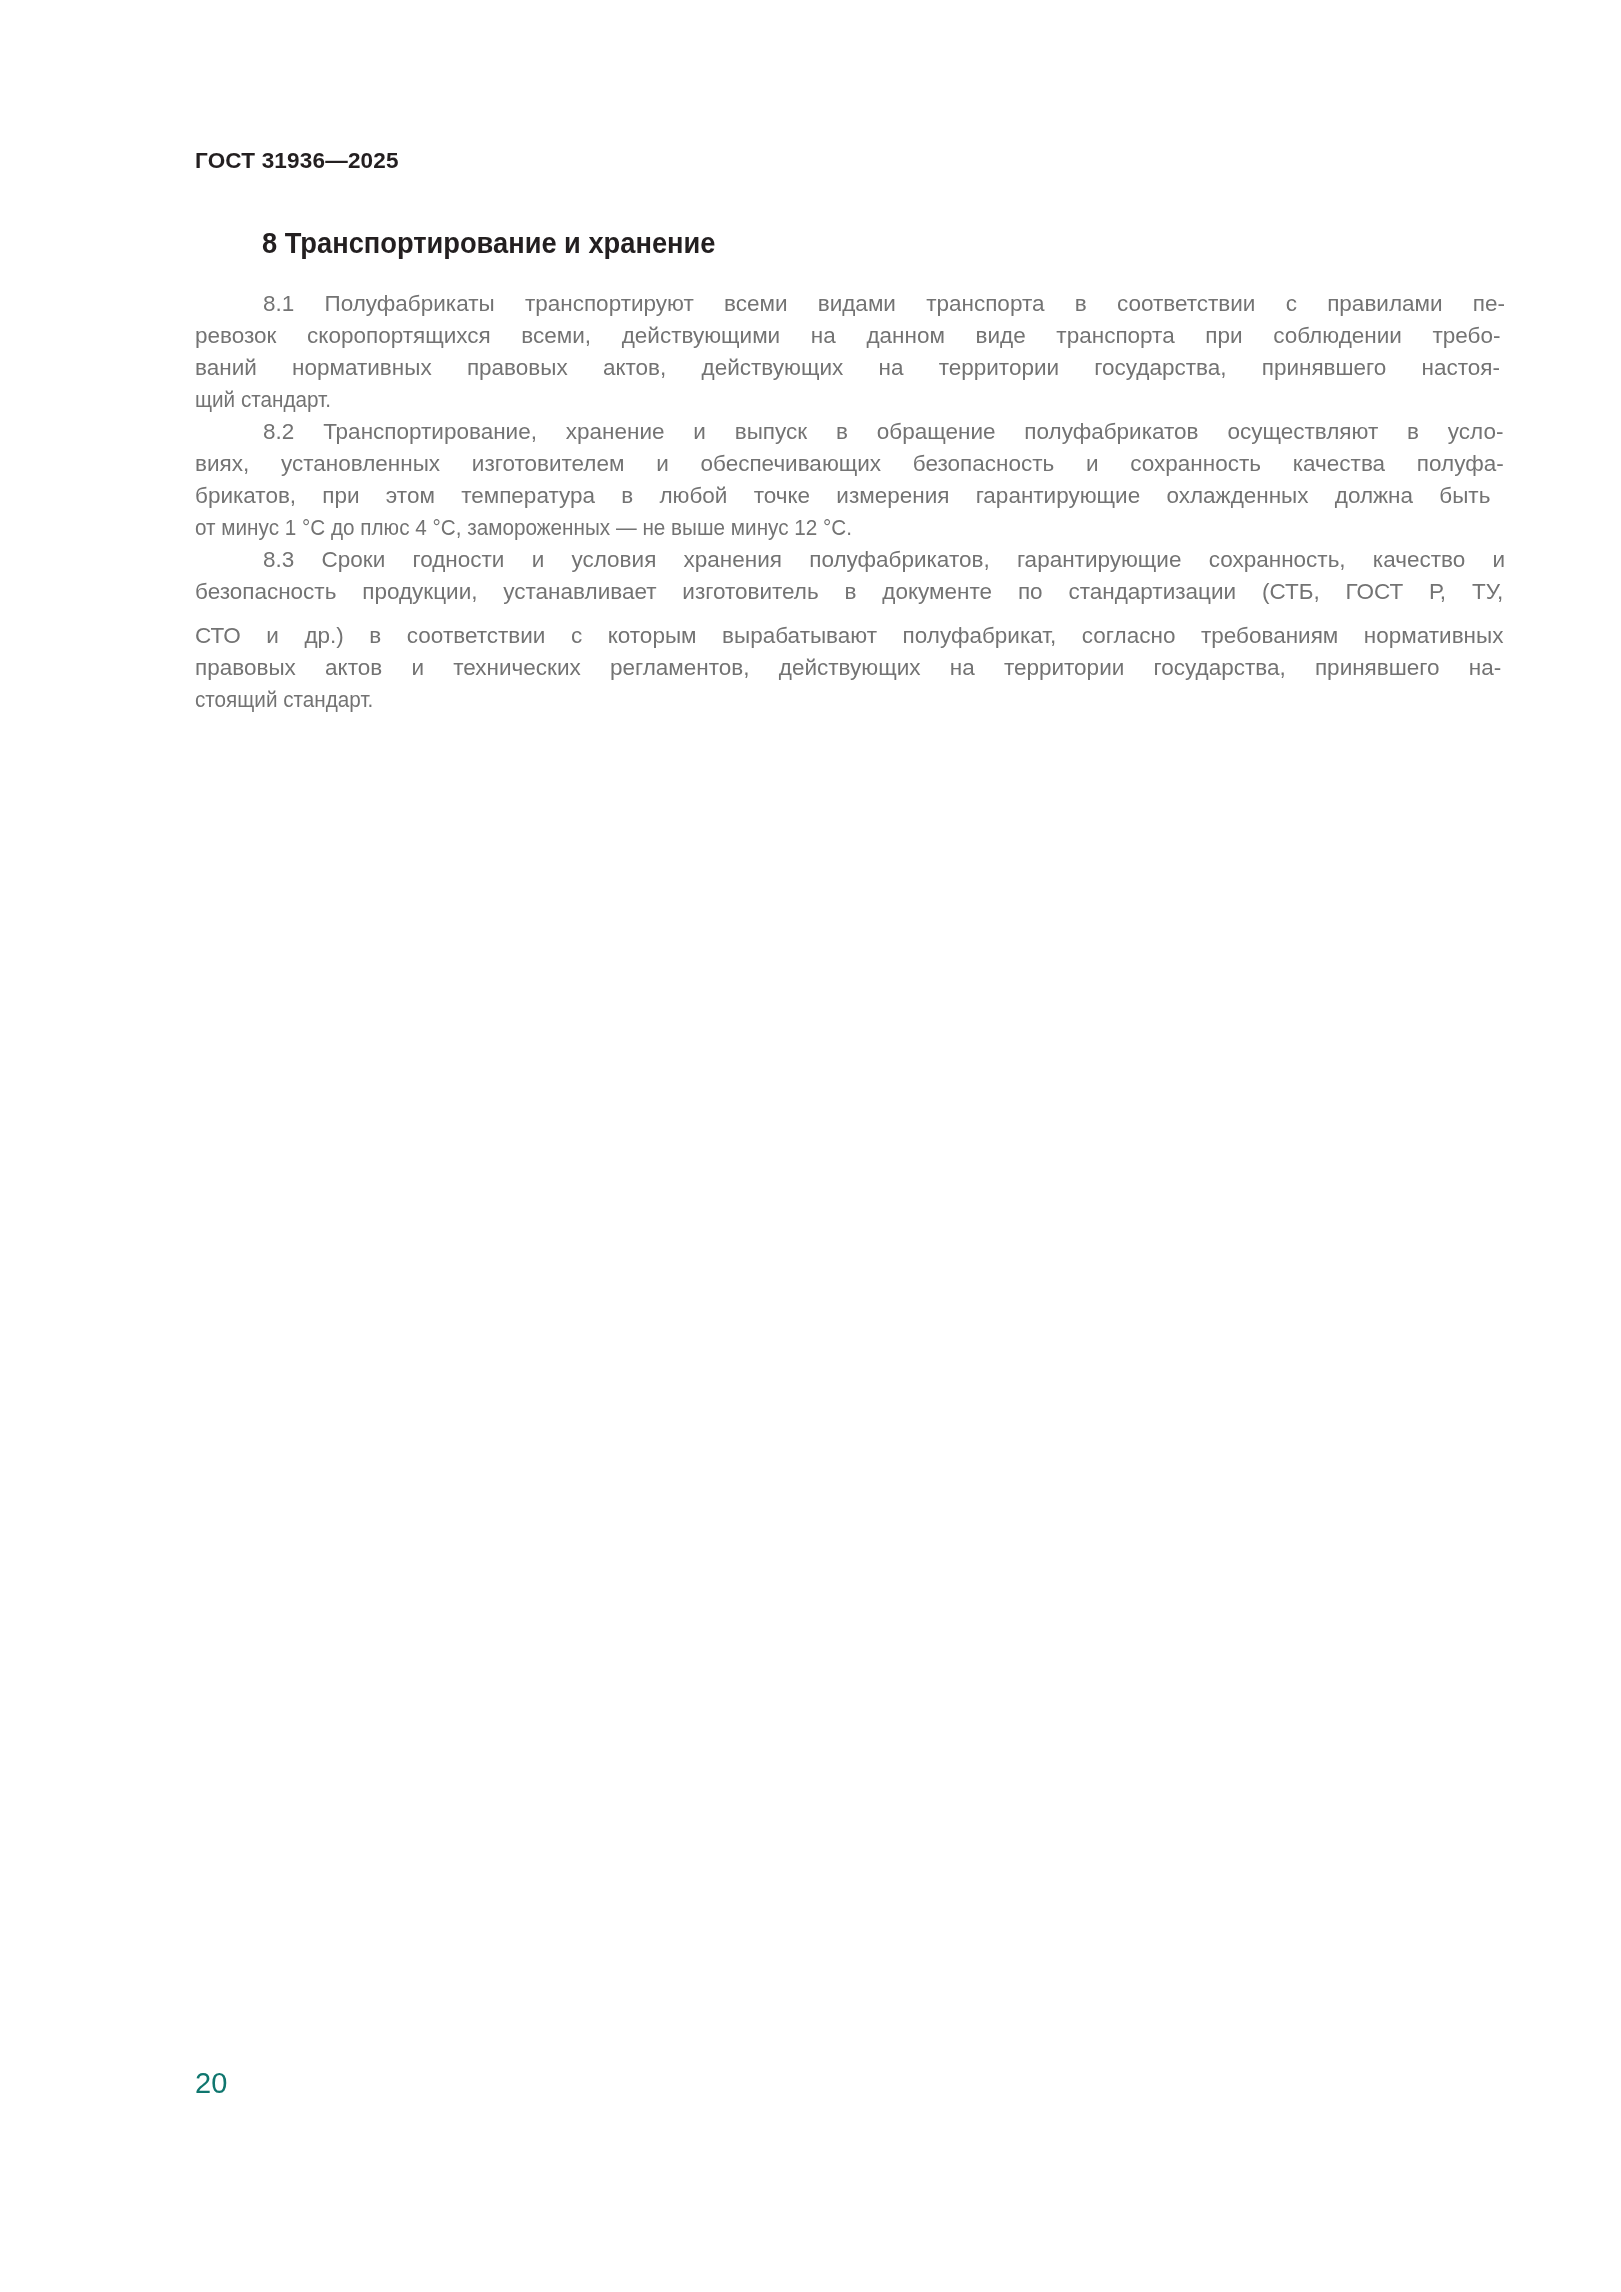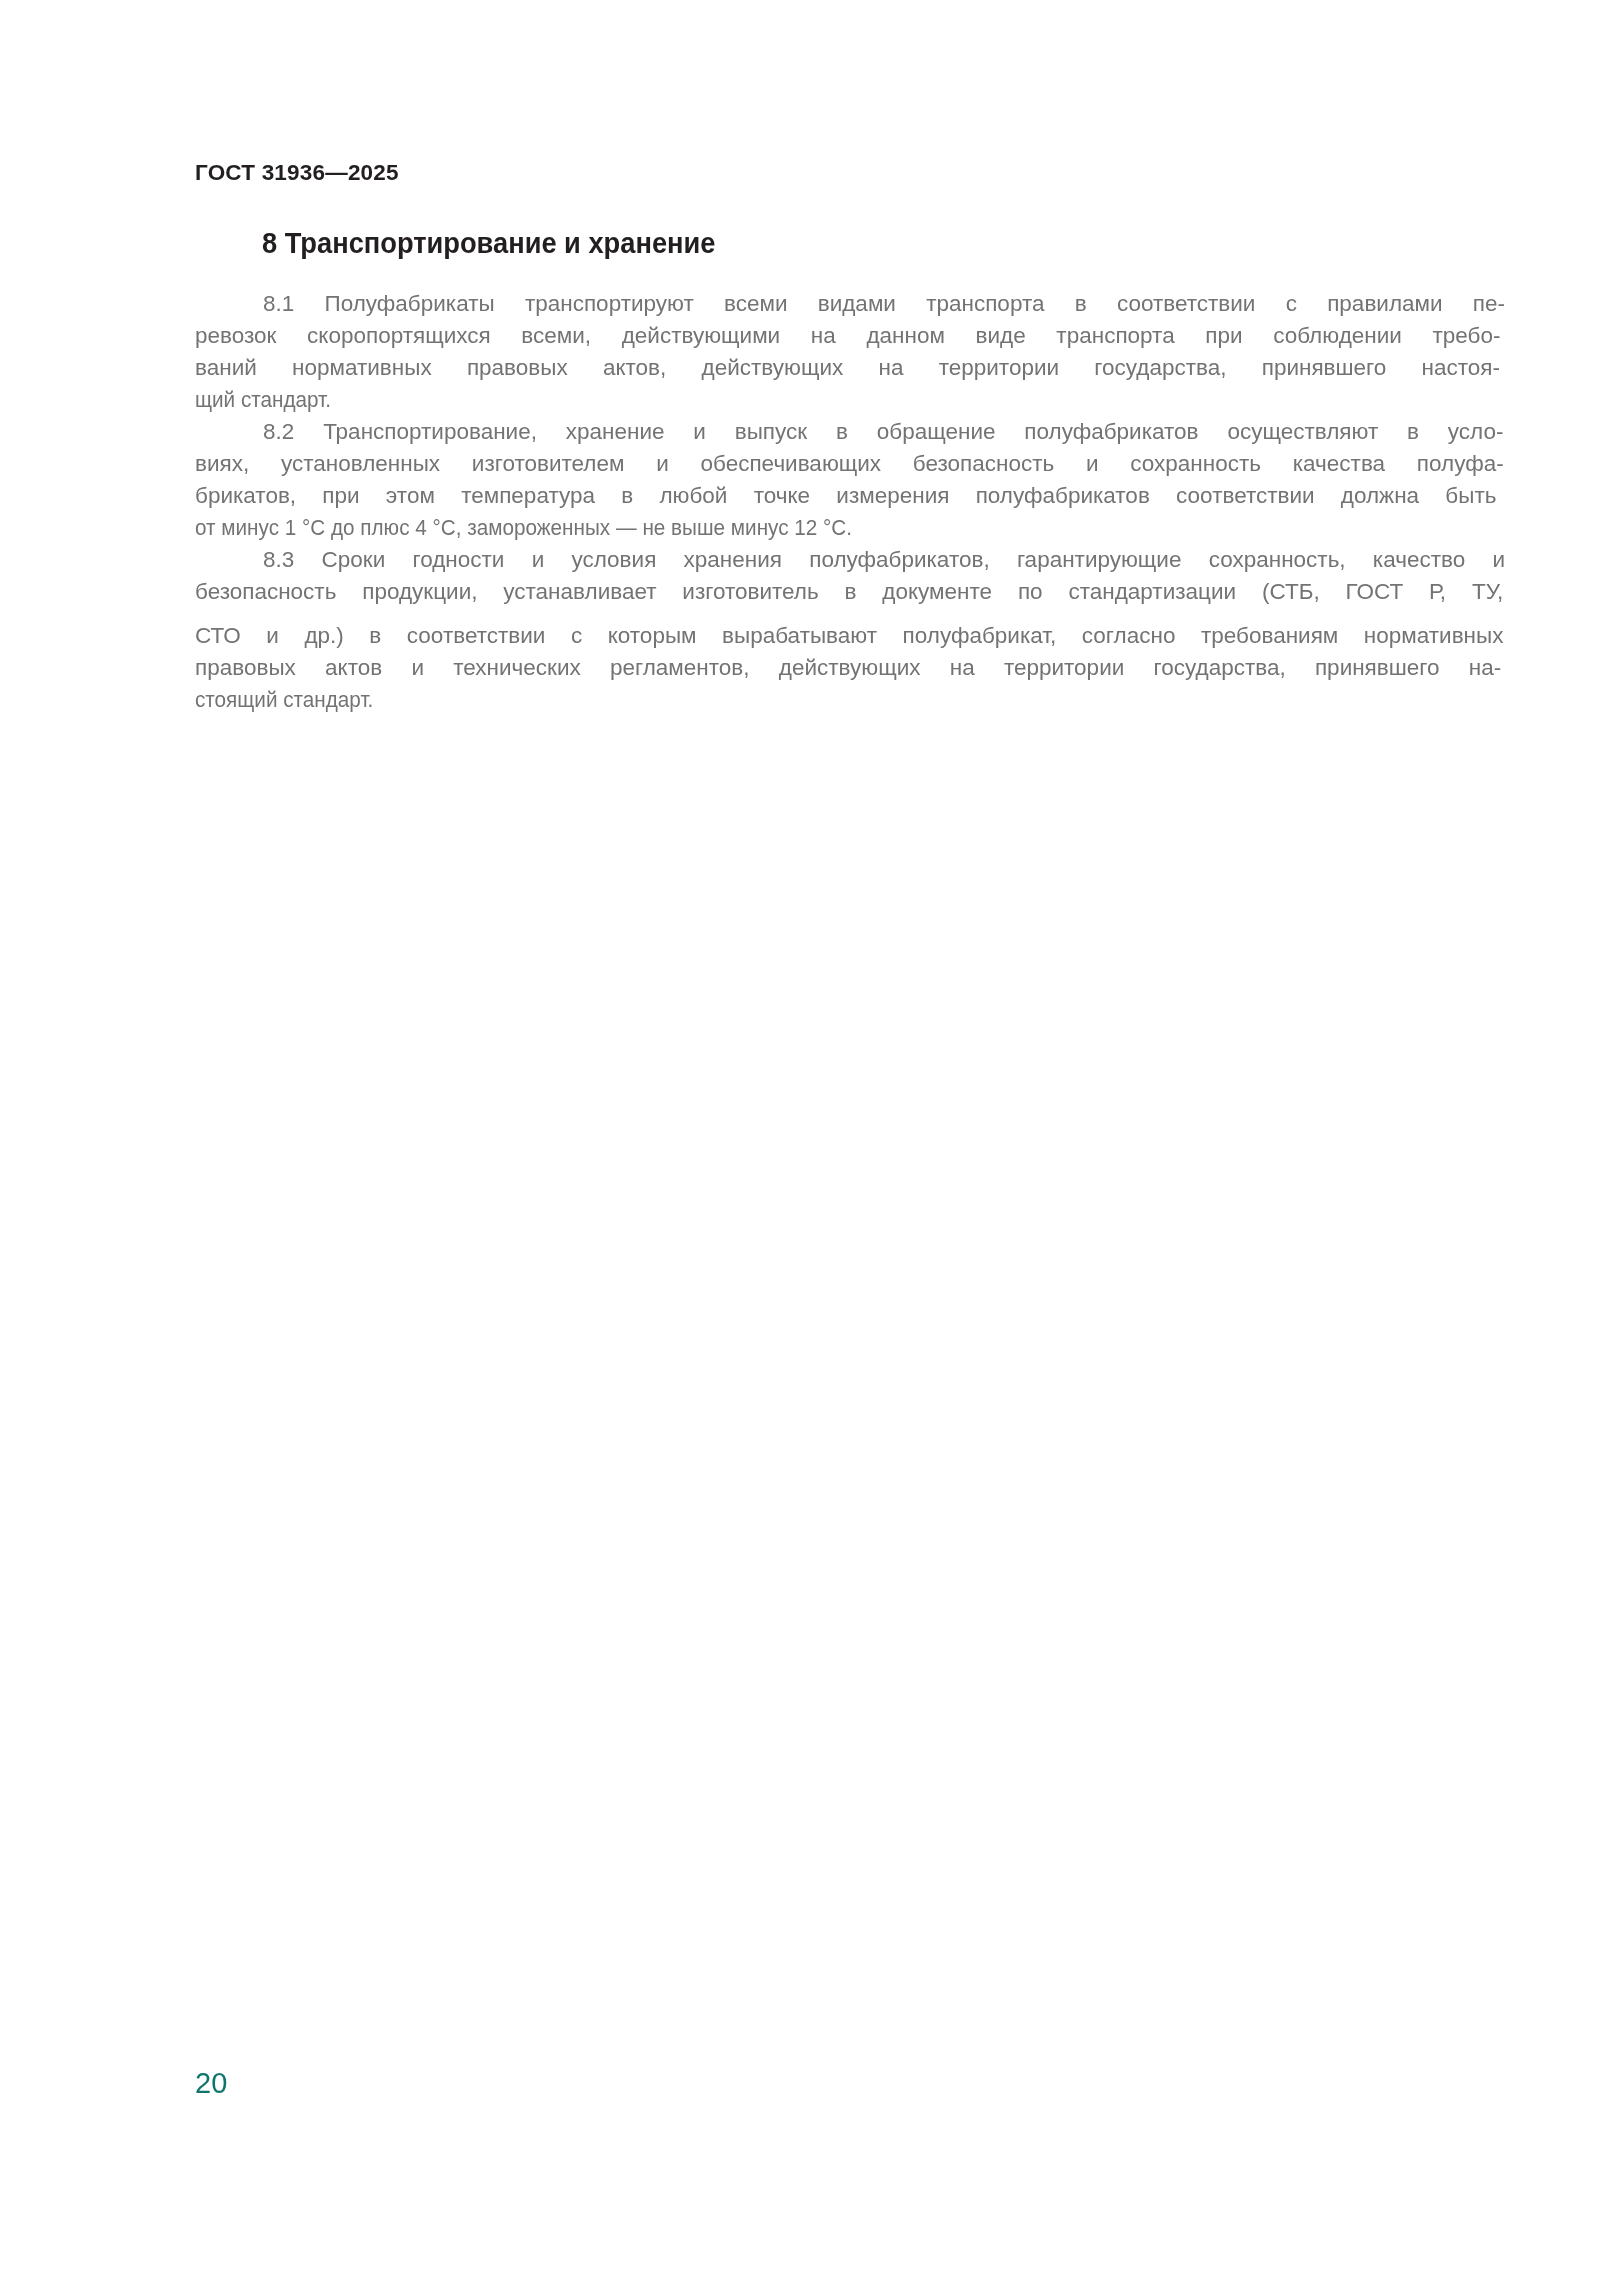--- a/index.html
+++ b/index.html
@@ -1,19 +1,19 @@
 <!DOCTYPE html>
 <html><head>
 <meta charset="utf-8">
 <style>
   html, body { margin: 0; padding: 0; background: #ffffff; }
   body { width: 1621px; height: 2293px; position: relative; overflow: hidden; color: #231f20; }
   .page { position: absolute; left: 0; top: 0; width: 1621px; height: 2293px; background: #ffffff; }
   .doc-header {
-    position: absolute; left: 195px; top: 158px;
+    position: absolute; left: 195px; top: 146px;
     font-family: "Liberation Sans", sans-serif; font-weight: bold;
     font-size: 22.5px; line-height: 29px; letter-spacing: 0.2px; color: #231f20;
     white-space: nowrap;
   }
   .section-title {
     position: absolute; left: 262px; top: 225px;
     font-family: "Liberation Sans", sans-serif; font-weight: bold;
     font-size: 29px; line-height: 37px; color: #231f20; white-space: nowrap;
     transform-origin: left top; transform: scaleX(0.94);
   }
@@ -47,21 +47,21 @@
     <div>
       <span class="line indent" style="word-spacing: 24px; text-align-last: left;">8.1 Полуфабрикаты транспортируют всеми видами транспорта в соответствии с правилами пе-</span>
       <span class="line" style="word-spacing: 24.4px; text-align-last: left;">ревозок скоропортящихся всеми, действующими на данном виде транспорта при соблюдении требо-</span>
       <span class="line" style="word-spacing: 29px; text-align-last: left;">ваний нормативных правовых актов, действующих на территории государства, принявшего настоя-</span>
       <span class="line last" style="transform-origin: left top; transform: scaleX(0.92);">щий стандарт.</span>
     </div>
 
     <div>
       <span class="line indent" style="word-spacing: 22.6px; text-align-last: left;">8.2 Транспортирование, хранение и выпуск в обращение полуфабрикатов осуществляют в усло-</span>
       <span class="line" style="word-spacing: 25.5px; text-align-last: left;">виях, установленных изготовителем и обеспечивающих безопасность и сохранность качества полуфа-</span>
-      <span class="line" style="word-spacing: 20px; text-align-last: left;">брикатов, при этом температура в любой точке измерения полуфабрикатов соответствии должна быть</span>
+      <span class="line" style="word-spacing: 20px; text-align-last: left;">брикатов, при этом температура в любой точке измерения гарантирующие охлажденных должна быть</span>
       <span class="line last" style="transform-origin: left top; transform: scaleX(0.92);">от минус 1 °С до плюс 4 °С, замороженных — не выше минус 12 °С.</span>
     </div>
 
     <div>
       <span class="line indent" style="word-spacing: 21px; text-align-last: left;">8.3 Сроки годности и условия хранения полуфабрикатов, гарантирующие сохранность, качество и</span>
       <span class="line" style="word-spacing: 19.6px; text-align-last: left;">безопасность продукции, устанавливает изготовитель в документе по стандартизации (СТБ, ГОСТ Р, ТУ,</span>
       <span class="line" style="word-spacing: 19.3px; text-align-last: left; margin-top: 12px;">СТО и др.) в соответствии с которым вырабатывают полуфабрикат, согласно требованиям нормативных</span>
       <span class="line" style="word-spacing: 23px; text-align-last: left;">правовых актов и технических регламентов, действующих на территории государства, принявшего на-</span>
       <span class="line last" style="transform-origin: left top; transform: scaleX(0.92);">стоящий стандарт.</span>
     </div>

